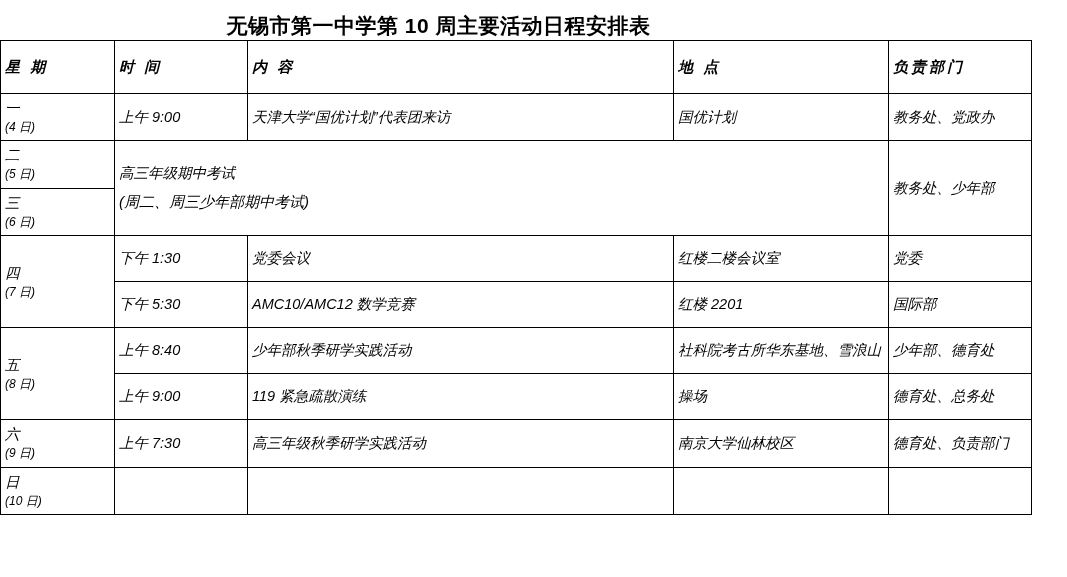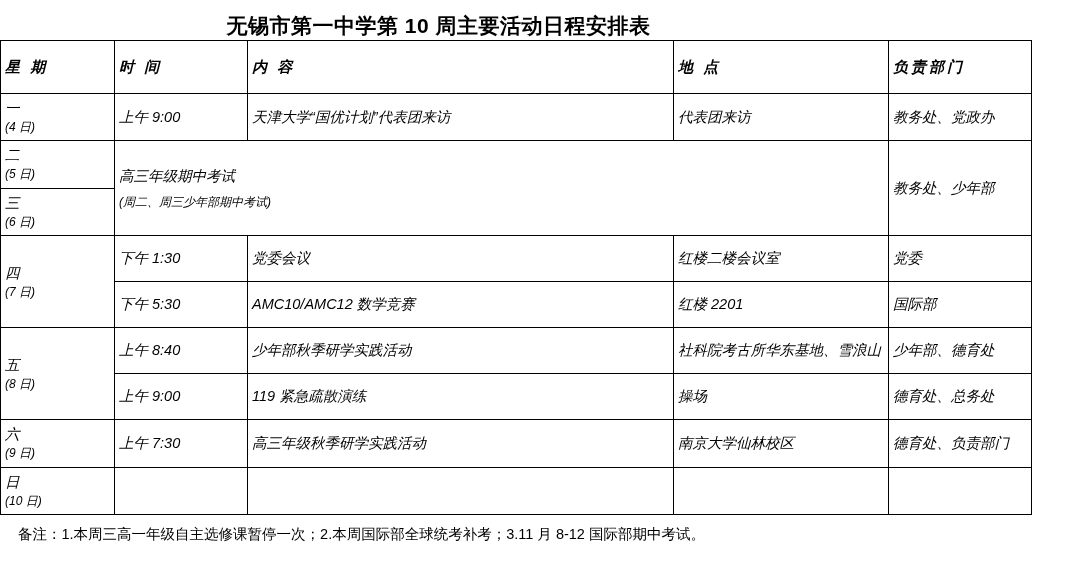--- a/index.html
+++ b/index.html
@@ -72,21 +72,21 @@
   }
   .daycell .dname {
     display: block;
     font-size: 14.5px;
   }
   .rowh { height: 46px; }
   .exam-cell {
     line-height: 1.9;
   }
   .exam-cell .sub {
-    font-size: 12px;
+    font-size: 15px;
   }
   .note {
     margin: 10px auto 0 auto;
     width: 1031px;
     font-size: 14.5px;
     font-family: "Liberation Sans", "DejaVu Sans", sans-serif;
     padding-left: 18px;
     box-sizing: border-box;
   }
 </style>
@@ -116,21 +116,21 @@
     </thead>
     <tbody>
 
       <tr class="rowh">
         <td class="daycell">
           <span class="dname">一</span>
           <span class="dnum">(4 日)</span>
         </td>
         <td>上午 9:00</td>
         <td>天津大学“国优计划”代表团来访</td>
-        <td>代表团来访</td>
+        <td>国优计划</td>
         <td>教务处、党政办</td>
       </tr>
 
       <tr class="rowh">
         <td class="daycell">
           <span class="dname">二</span>
           <span class="dnum">(5 日)</span>
         </td>
         <td class="exam-cell" colspan="3" rowspan="2">
           <div>高三年级期中考试</div>
@@ -197,15 +197,14 @@
           <span class="dnum">(10 日)</span>
         </td>
         <td></td>
         <td></td>
         <td></td>
         <td></td>
       </tr>
     </tbody>
   </table>
 
-  <div class="note">备注：1.本周三高一年级自主选修课暂停一次；2.本周国际部全球统考补考；3.11 月 8-12 国际部期中考试。</div>
 
 </div>
 
 </body></html>

